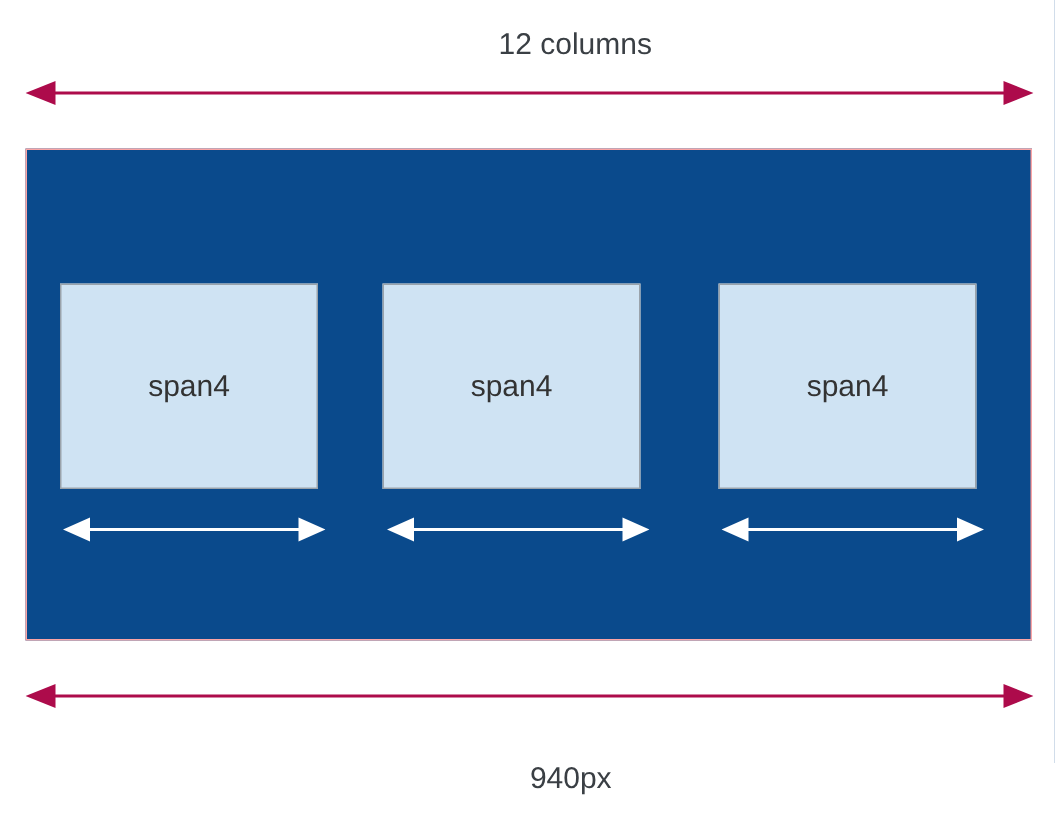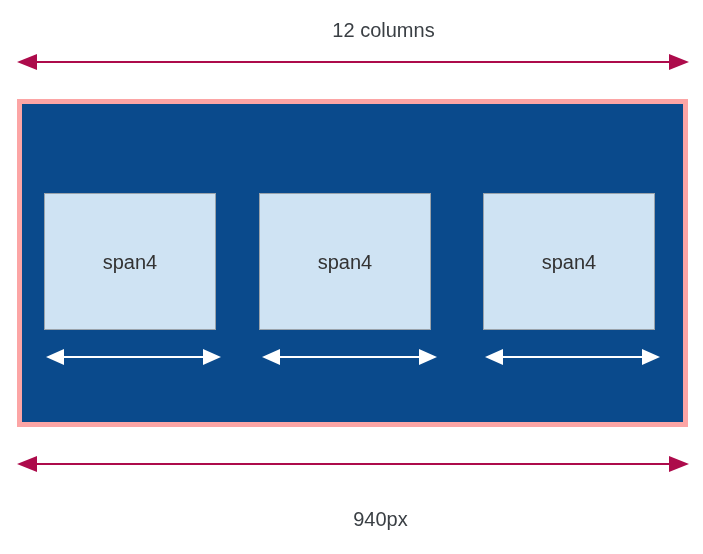--- a/index.html
+++ b/index.html
@@ -48,21 +48,21 @@
   #bottom-arrow { left: 17px; top: 453px; width: 672px; }
 
   
   #container-box {
     position: absolute;
     left: 17px;
     top: 99px;
     width: 671px;
     height: 328px;
     background: #0a4a8c;
-    border: 5px solid #fca5a5;
+    border: 1px solid #fca5a5;
     box-sizing: border-box;
   }
 
   
   .span-box {
     position: absolute;
     background: #cfe3f3;
     border: 1px solid #9aa3ab;
     box-sizing: border-box;
     display: flex;

